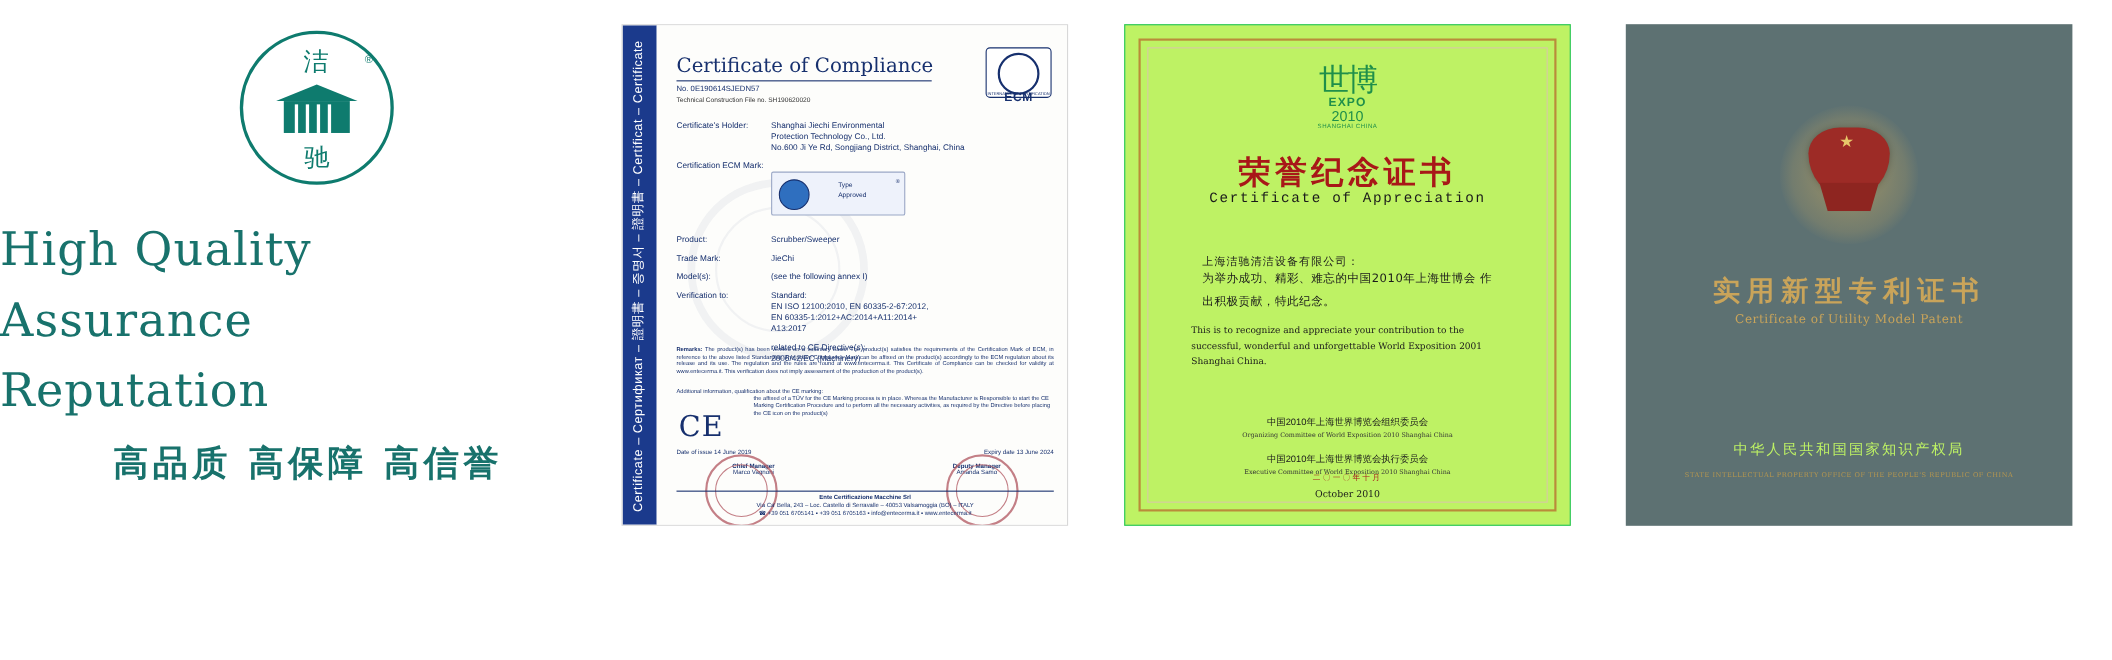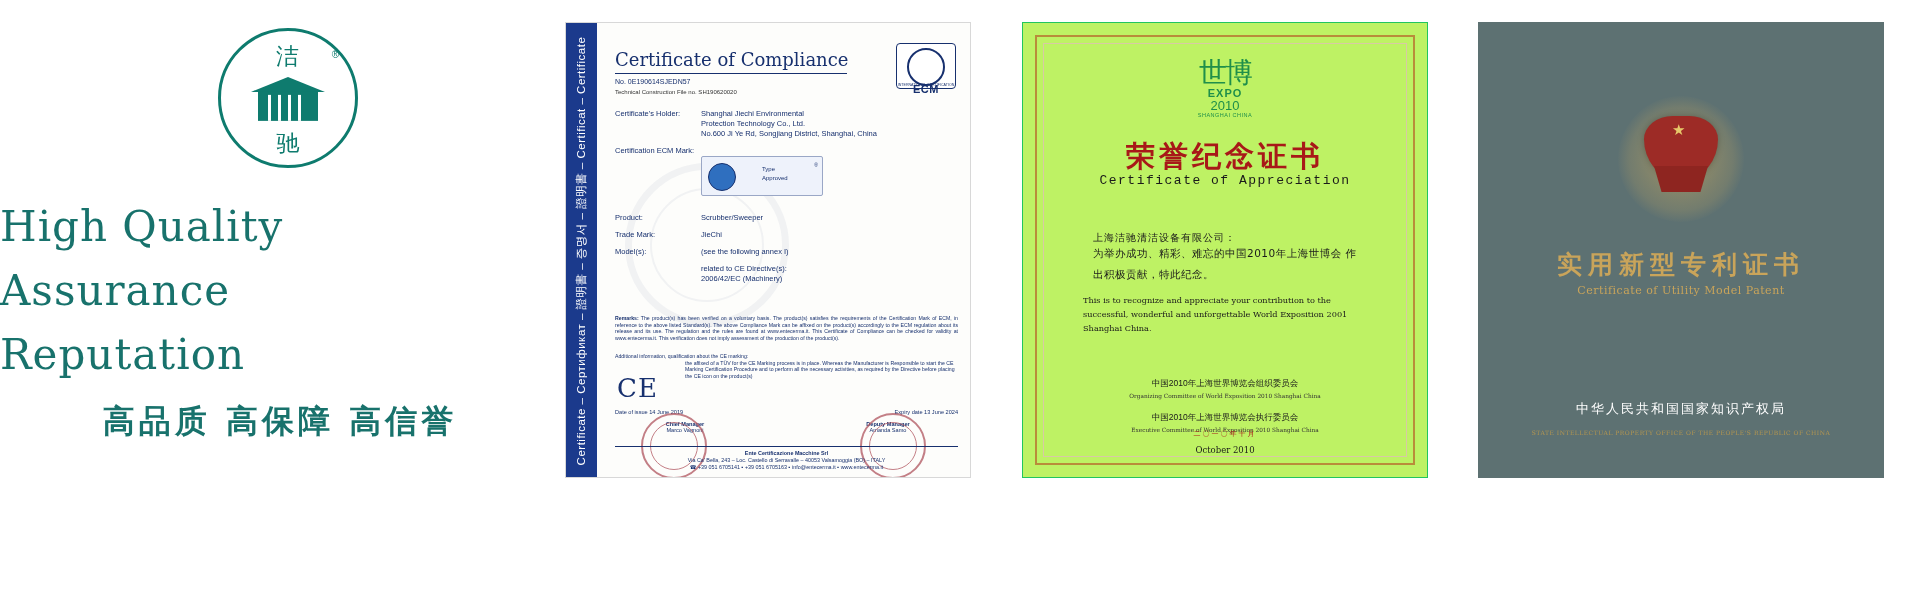--- a/index.html
+++ b/index.html
@@ -644,21 +644,21 @@
     letter-spacing: 0.5px;
   }
   .patent-issuer-cn {
     position: absolute;
     left: 0;
     bottom: 60px;
     width: 100%;
     text-align: center;
     font-family: "DejaVu Sans", sans-serif;
     font-size: 13px;
-    color: #ffffff;
+    color: #bef264;
     letter-spacing: 2px;
   }
   .patent-issuer-en {
     position: absolute;
     left: 0;
     bottom: 42px;
     width: 100%;
     text-align: center;
     font-family: "DejaVu Serif", serif;
     font-size: 6px;
@@ -739,20 +739,27 @@
         </div>
         <div class="ce-row">
           <div class="k">Trade Mark:</div>
           <div class="v">JieChi</div>
         </div>
         <div class="ce-row">
           <div class="k">Model(s):</div>
           <div class="v">(see the following annex I)</div>
         </div>
         <div class="ce-row">
+          <div class="k">Verification to:</div>
+          <div class="v">Standard:
+EN ISO 12100:2010, EN 60335-2-67:2012,
+EN 60335-1:2012+AC:2014+A11:2014+
+A13:2017</div>
+        </div>
+        <div class="ce-row">
           <div class="k"></div>
           <div class="v">related to CE Directive(s):
 2006/42/EC (Machinery)</div>
         </div>
       </div>
 
       <div class="ce-remarks">
         <b>Remarks:</b>
         <span>The product(s) has been verified on a voluntary basis. The product(s) satisfies the requirements of the Certification Mark of ECM, in reference to the above listed Standard(s). The above Compliance Mark can be affixed on the product(s) accordingly to the ECM regulation about its release and its use. The regulation and the rules are found at www.entecerma.it. This Certificate of Compliance can be checked for validity at www.entecerma.it. This verification does not imply assessment of the production of the product(s).</span>
       </div>

